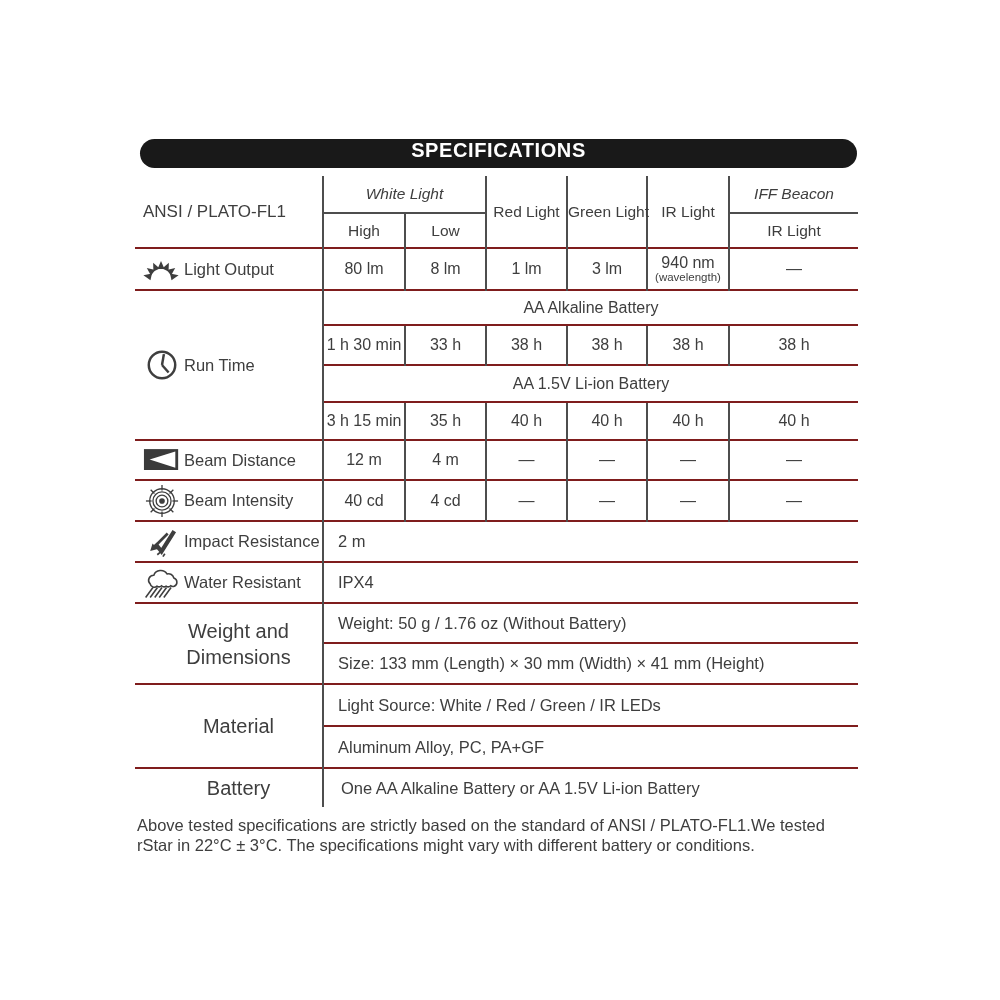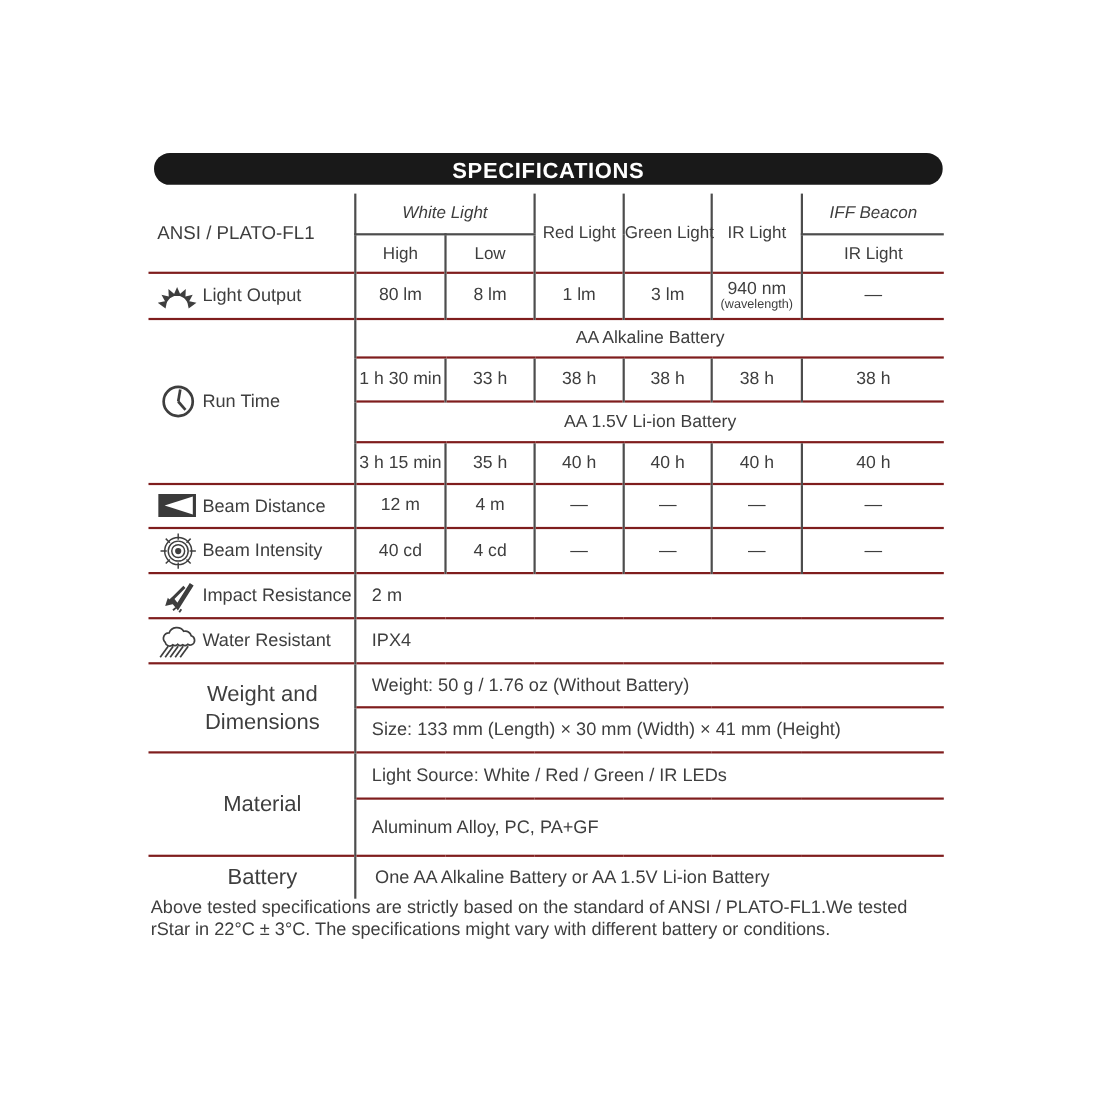--- a/index.html
+++ b/index.html
@@ -1,20 +1,20 @@
 <!DOCTYPE html>
 <html><head>
 <meta charset="utf-8">
 <style>
   html,body{margin:0;padding:0;background:#ffffff;}
   .page{position:relative;width:1000px;height:1000px;background:#ffffff;
         font-family:"Liberation Sans", sans-serif;color:#3e3e3e;overflow:hidden;}
   .spec-bar{position:absolute;left:140px;top:139px;width:717px;height:29px;
         background:#191919;border-radius:15px;color:#ffffff;display:flex;
-        align-items:flex-end;justify-content:center;font-weight:bold;font-size:20px;
+        align-items:flex-start;justify-content:center;font-weight:bold;font-size:20px;
         letter-spacing:.6px;}
   table.spec{position:absolute;left:135px;top:176px;width:723px;
         border-collapse:collapse;table-layout:fixed;font-size:16px;color:#3e3e3e;}
   td{padding:0;text-align:center;vertical-align:middle;white-space:nowrap;
         overflow:visible;}
   .bl{border-left:2px solid #4d4d4d;}
   .bt{border-top:2px solid #7f1d1d;}
   .bb{border-bottom:2px solid #4d4d4d;font-style:italic;}
   td.corner{text-align:left;padding-left:8px;font-size:17px;}
   td.hdr{font-size:15.5px;}
@@ -222,21 +222,21 @@
       <td class="bl bt lval" colspan="6">Weight: 50 g / 1.76 oz (Without Battery)</td>
     </tr>
     <tr style="height:41px">
       <td class="bl bt lval" colspan="6">Size: 133 mm (Length) × 30 mm (Width) × 41 mm (Height)</td>
     </tr>
 
     <tr style="height:42px">
       <td class="bt lbl-plain" rowspan="2">Material</td>
       <td class="bl bt lval" colspan="6">Light Source: White / Red / Green / IR LEDs</td>
     </tr>
-    <tr style="height:52px">
+    <tr style="height:42px">
       <td class="bl bt lval" colspan="6">Aluminum Alloy, PC, PA+GF</td>
     </tr>
 
     <tr style="height:39px">
       <td class="bt lbl-plain">Battery</td>
       <td class="bl bt lval" colspan="6" style="padding-left:17px">One AA Alkaline Battery or AA 1.5V Li-ion Battery</td>
     </tr>
   </tbody>
     </table>
 

